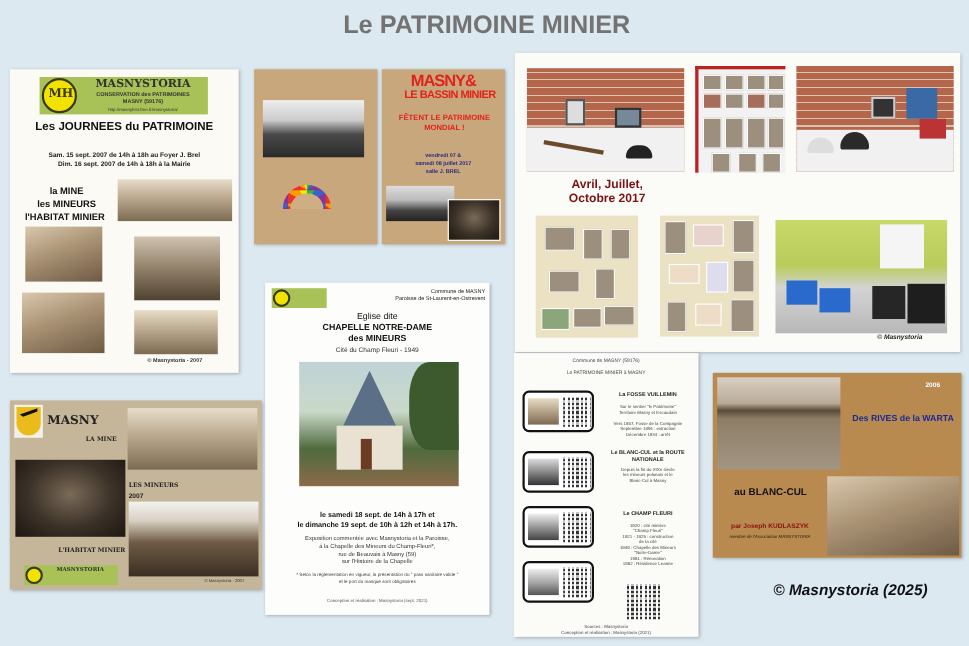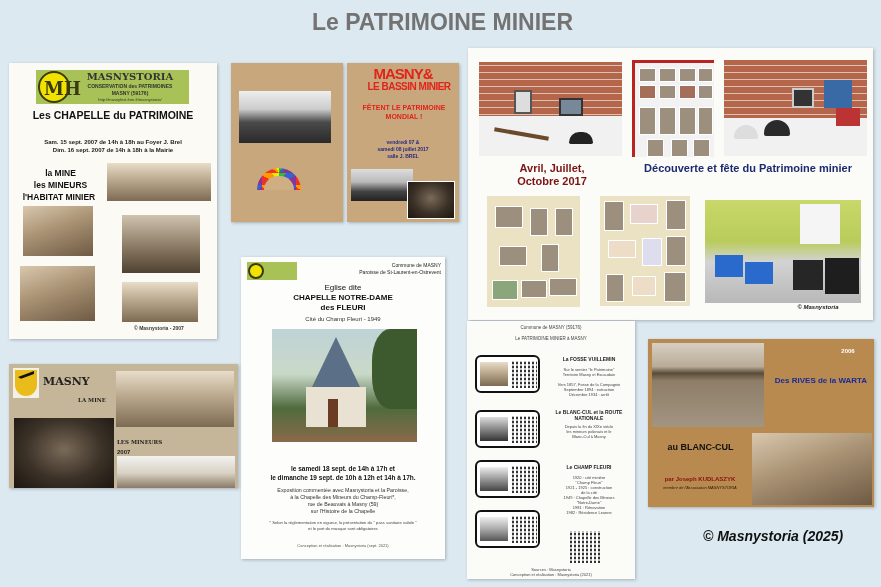--- a/index.html
+++ b/index.html
@@ -36,21 +36,21 @@
   
   #c4 { left: 468px; top: 48px; width: 405px; height: 272px; background: #fbfbf8; }
   .brick { background: repeating-linear-gradient(0deg,#b5664a 0 6px,#d8c2b4 6px 7px); }
   .board { background:#ebe2c3; }
   .mini { position:absolute; background:#9c8f7d; border:1px solid #fff; }
 
   
   #c5 { left: 241px; top: 257px; width: 204px; height: 302px; background: #fdfdfb; }
 
   
-  #c6 { left: 9px; top: 364px; width: 229px; height: 124px; background: #c6b699; }
+  #c6 { left: 9px; top: 364px; width: 229px; height: 172px; background: #c6b699; }
 
   
   #c7 { left: 467px; top: 321px; width: 168px; height: 258px; background: #fbfbf8; }
   .qrbox { position:absolute; border:2px solid #111; border-radius:6px; background:#fff; }
   .qr { position:absolute; background:
       repeating-linear-gradient(90deg,#111 0 2px,#fff 2px 4px),
       #fff; opacity:.85; }
   .qr::before { content:""; position:absolute; left:0; top:0; width:100%; height:100%;
       background: repeating-linear-gradient(0deg,transparent 0 2px,rgba(255,255,255,.7) 2px 4px); }
   .qtxt { position:absolute; font-size:4px; color:#444; text-align:center; line-height:5px; }
@@ -63,27 +63,27 @@
   }
 </style>
 </head>
 <body>
 
 <div class="abs title">Le PATRIMOINE MINIER</div>
 
 <div id="c1" class="abs card">
   <div class="logo-band" style="left:27px;top:7px;width:153px;height:34px;"></div>
   <div class="logo-circle" style="left:29px;top:8px;width:32px;height:32px;"></div>
-  <div class="logo-mh" style="left:35px;top:15px;font-size:18px;">MH</div>
+  <div class="logo-mh" style="left:35px;top:15px;font-size:11px;">MH</div>
   <div class="txt" style="left:62px;top:8px;width:118px;font-size:10px;font-weight:bold;font-family:'DejaVu Serif',serif;color:#333;">MASNYSTORIA</div>
   <div class="txt" style="left:62px;top:20px;width:118px;font-size:5px;font-weight:bold;color:#333;">CONSERVATION des PATRIMOINES</div>
   <div class="txt" style="left:62px;top:27px;width:118px;font-size:5px;font-weight:bold;color:#333;">MASNY (59176)</div>
   <div class="txt" style="left:62px;top:34px;width:118px;font-size:4px;color:#333;">http://masnyhist.free.fr/masnystoria/</div>
 
-  <div class="txt" style="left:0;top:46px;width:208px;font-size:10.5px;font-weight:bold;color:#111;">Les CHAPELLE du PATRIMOINE</div>
+  <div class="txt" style="left:0;top:46px;width:208px;font-size:10.5px;font-weight:bold;color:#111;">Les JOURNEES du PATRIMOINE</div>
   <div class="txt" style="left:0;top:76px;width:208px;font-size:6px;font-weight:bold;color:#222;">Sam. 15 sept. 2007 de 14h à 18h au Foyer J. Brel</div>
   <div class="txt" style="left:0;top:84px;width:208px;font-size:6px;font-weight:bold;color:#222;">Dim. 16 sept. 2007 de 14h à 18h à la Mairie</div>
 
   <div class="txt" style="left:4px;top:105px;width:95px;font-size:8.5px;font-weight:bold;color:#111;">la MINE</div>
   <div class="txt" style="left:4px;top:117px;width:95px;font-size:8.5px;font-weight:bold;color:#111;">les MINEURS</div>
   <div class="txt" style="left:0;top:129px;width:100px;font-size:8.5px;font-weight:bold;color:#111;">l'HABITAT MINIER</div>
 
   <div class="photo sepia2" style="left:98px;top:100px;width:104px;height:38px;"></div>
   <div class="photo sepia" style="left:14px;top:143px;width:70px;height:50px;"></div>
   <div class="photo sepia3" style="left:113px;top:152px;width:78px;height:58px;"></div>
@@ -138,21 +138,20 @@
     <div style="position:absolute;left:0;bottom:0;width:100%;height:38px;background:#f1f1f1;"></div>
     <div style="position:absolute;left:68px;top:28px;width:22px;height:20px;background:#333;border:2px solid #ccc;"></div>
     <div style="position:absolute;left:100px;top:20px;width:28px;height:28px;background:#3a6aa6;"></div>
     <div style="position:absolute;left:112px;top:48px;width:24px;height:18px;background:#b33;"></div>
     <div style="position:absolute;left:10px;top:65px;width:24px;height:14px;border-radius:12px 12px 2px 2px;background:#ddd;"></div>
     <div style="position:absolute;left:40px;top:60px;width:26px;height:16px;border-radius:13px 13px 2px 2px;background:#2a2a2a;"></div>
   </div>
 
   <div class="txt" style="left:10px;top:114px;width:148px;font-size:11px;font-weight:bold;color:#7a1414;">Avril, Juillet,</div>
   <div class="txt" style="left:10px;top:127px;width:148px;font-size:11px;font-weight:bold;color:#7a1414;">Octobre 2017</div>
-  <div class="txt" style="left:160px;top:114px;width:240px;font-size:11px;font-weight:bold;color:#1c2a6e;">Découverte et fête du Patrimoine minier</div>
 
   <div class="photo board" style="left:19px;top:148px;width:93px;height:111px;">
     <div class="mini" style="left:8px;top:10px;width:28px;height:22px;"></div>
     <div class="mini" style="left:43px;top:12px;width:18px;height:28px;"></div>
     <div class="mini" style="left:68px;top:12px;width:18px;height:28px;"></div>
     <div class="mini" style="left:12px;top:50px;width:28px;height:20px;"></div>
     <div class="mini" style="left:54px;top:48px;width:18px;height:28px;"></div>
     <div class="mini" style="left:5px;top:84px;width:26px;height:20px;background:#8aa67a;"></div>
     <div class="mini" style="left:34px;top:84px;width:26px;height:18px;"></div>
     <div class="mini" style="left:62px;top:82px;width:28px;height:18px;"></div>
@@ -178,21 +177,21 @@
   <div class="txt" style="left:300px;top:256px;width:100px;font-size:6px;font-weight:bold;font-style:italic;color:#222;">© Masnystoria</div>
 </div>
 
 <div id="c5" class="abs card">
   <div class="logo-band" style="left:6px;top:5px;width:50px;height:18px;"></div>
   <div class="logo-circle" style="left:7px;top:6px;width:16px;height:16px;"></div>
   <div class="txt" style="left:60px;top:5px;width:140px;font-size:5px;color:#222;text-align:right;">Commune de MASNY</div>
   <div class="txt" style="left:40px;top:12px;width:160px;font-size:5px;color:#222;text-align:right;">Paroisse de St-Laurent-en-Ostrevent</div>
   <div class="txt" style="left:0;top:26px;width:204px;font-size:8px;color:#111;">Eglise dite</div>
   <div class="txt" style="left:0;top:36px;width:204px;font-size:8px;font-weight:bold;color:#111;">CHAPELLE NOTRE-DAME</div>
-  <div class="txt" style="left:0;top:46px;width:204px;font-size:8px;font-weight:bold;color:#111;">des FLEURI</div>
+  <div class="txt" style="left:0;top:46px;width:204px;font-size:8px;font-weight:bold;color:#111;">des MINEURS</div>
   <div class="txt" style="left:0;top:59px;width:204px;font-size:6px;color:#333;">Cité du Champ Fleuri - 1949</div>
   <div class="photo" style="left:31px;top:72px;width:145px;height:113px;background:linear-gradient(180deg,#bfd3d7 0%,#c9d9c8 40%,#4f6b3d 70%,#8a6a4a 100%);">
     <div style="position:absolute;left:40px;top:8px;width:0;height:0;border-left:24px solid transparent;border-right:24px solid transparent;border-bottom:50px solid #5b6f86;"></div>
     <div style="position:absolute;left:34px;top:58px;width:60px;height:40px;background:#e9e1d1;"></div>
     <div style="position:absolute;left:56px;top:70px;width:10px;height:28px;background:#6b3b24;"></div>
     <div style="position:absolute;left:100px;top:0;width:45px;height:80px;background:#3d5a2e;border-radius:40% 0 0 40%;"></div>
   </div>
   <div class="txt" style="left:0;top:208px;width:204px;font-size:6.5px;font-weight:bold;color:#111;">le samedi 18 sept. de 14h à 17h et</div>
   <div class="txt" style="left:0;top:217px;width:204px;font-size:6.5px;font-weight:bold;color:#111;">le dimanche 19 sept. de 10h à 12h et 14h à 17h.</div>
   <div class="txt" style="left:0;top:230px;width:204px;font-size:5.3px;color:#333;">Exposition commentée avec Masnystoria et la Paroisse,</div>

